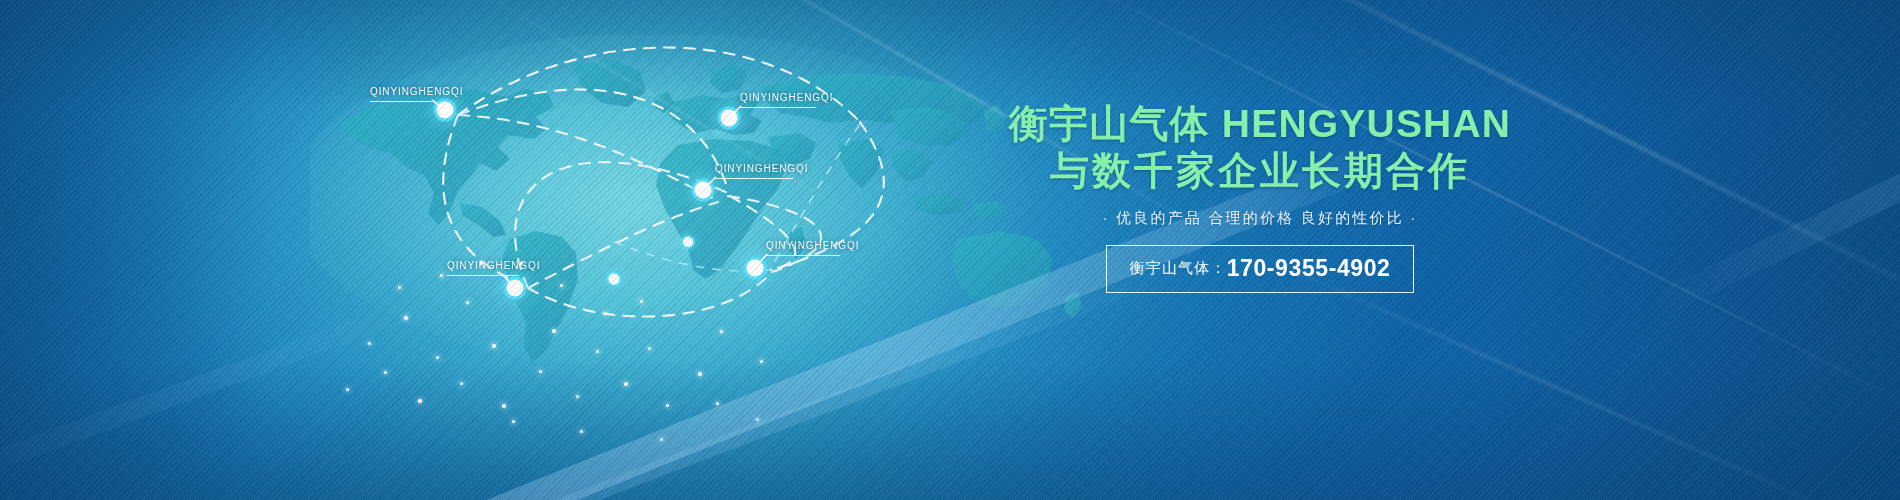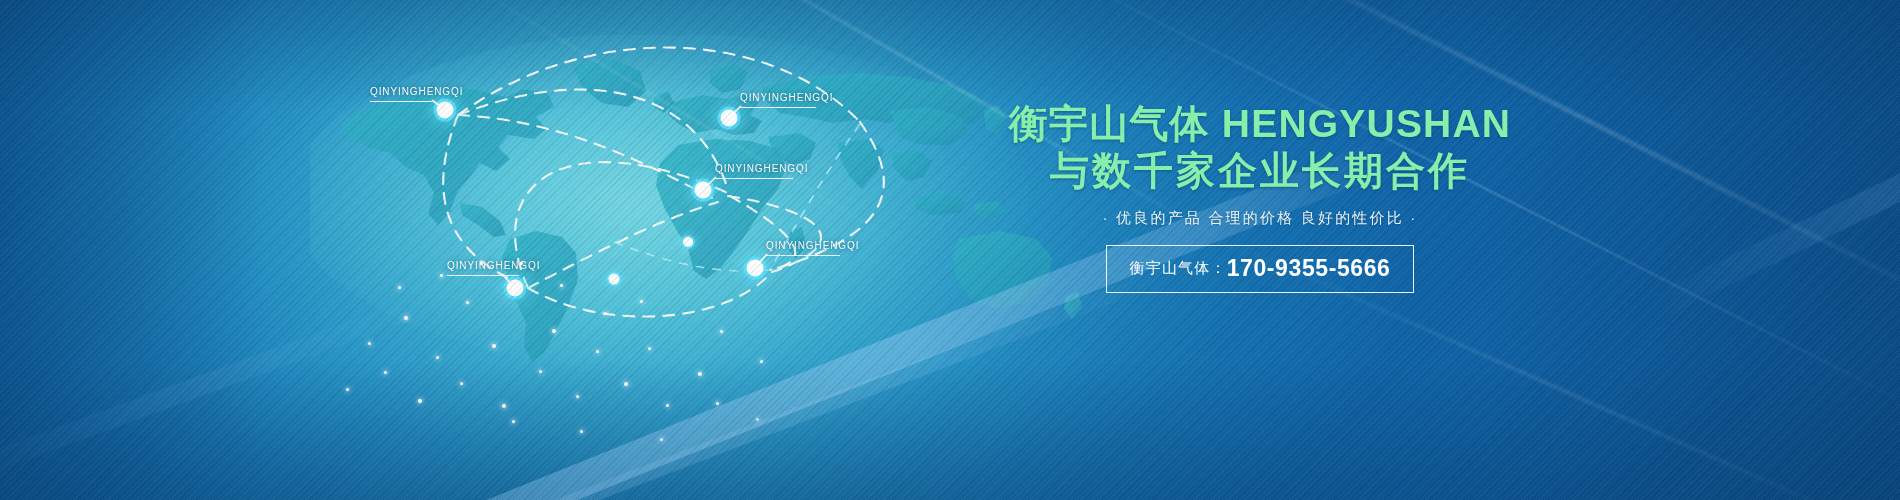--- a/index.html
+++ b/index.html
@@ -333,17 +333,17 @@
     <div class="ribbon rib-d"></div>
   </div>
 
   <div class="hatch"></div>
 
   <div class="content">
     <div class="h1">衡宇山气体 HENGYUSHAN</div>
     <div class="h2">与数千家企业长期合作</div>
     <div class="sub-cn">·  优良的产品  合理的价格  良好的性价比  ·</div>
     <div class="phone-box">
-      <span class="phone-label">衡宇山气体：</span><span class="phone-num">170-9355-5666</span>
+      <span class="phone-label">衡宇山气体：</span><span class="phone-num">170-9355-4902</span>
     </div>
   </div>
 
 </div>
 
 </body></html>

